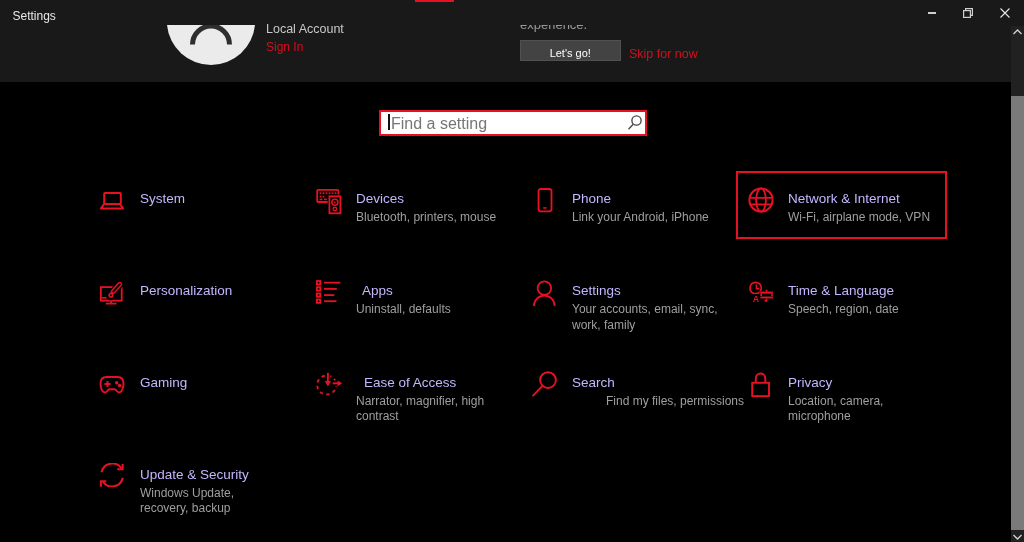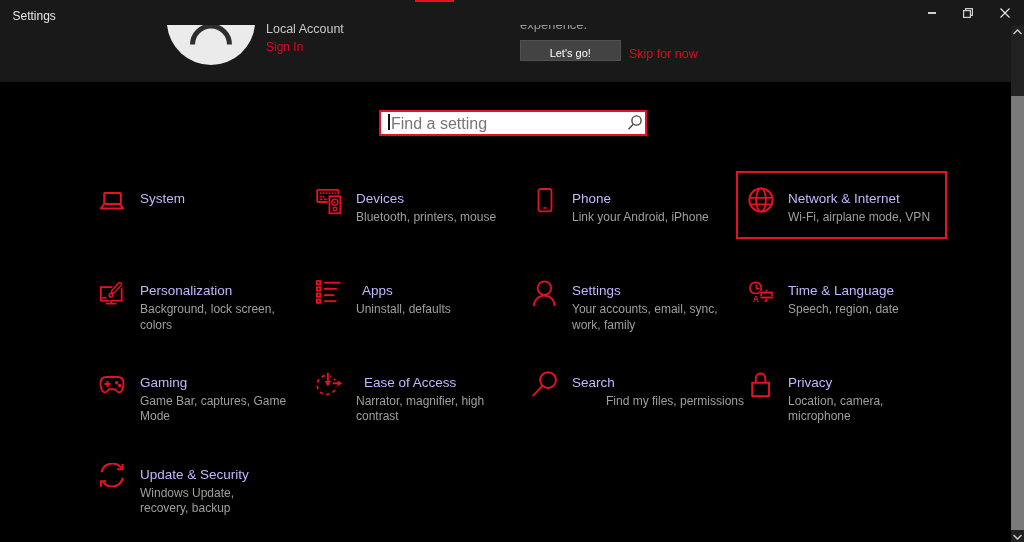--- a/index.html
+++ b/index.html
@@ -113,21 +113,20 @@
     <rect x="1.9" y="7.1" width="20.8" height="13.6" fill="none" stroke="#e81123" stroke-width="1.8"></rect>
     <path d="M12.1 20.7 V23.6 M6.8 23.7 H17.5" stroke="#e81123" stroke-width="1.8"></path>
     <path d="M2.8 17.8 H14" stroke="#e81123" stroke-width="1.6"></path>
     <path d="M22.5 1.8 L11.2 16.2" stroke="#000" stroke-width="8" stroke-linecap="round"></path>
     <path d="M20.8 4.2 L14.1 11.6" stroke="#e81123" stroke-width="4.8" stroke-linecap="round"></path>
     <path d="M20.9 4.2 L14.3 11.5" stroke="#000" stroke-width="1.9" stroke-linecap="round"></path>
     <path d="M13.4 12.7 L12.7 13.5" stroke="#e81123" stroke-width="3.4" stroke-linecap="butt"></path>
     <circle cx="11.9" cy="15.3" r="1.8" fill="#000" stroke="#e81123" stroke-width="1.5"></circle>
   </svg>
   <div class="abs title" style="left:140px;top:283.0px;">Personalization</div>
-  <div class="abs sub" style="left:140px;top:302.0px;">Background, lock screen,<br>colors</div>
 
   <svg class="abs" style="left:315px;top:279px;" width="26" height="26" viewBox="0 0 26 26">
     <g fill="#e81123">
       <rect x="0.9" y="1.1" width="5.4" height="5.2"></rect>
         <rect x="0.9" y="7.3" width="5.4" height="5.2"></rect>
       <rect x="0.9" y="13.5" width="5.4" height="5.2"></rect>
         <rect x="0.9" y="19.6" width="5.4" height="5.2"></rect>
     </g>
     <g fill="#000">
       <circle cx="3.6" cy="3.7" r="0.9"></circle>
@@ -170,21 +169,20 @@
   <div class="abs title" style="left:788px;top:283.0px;">Time &amp; Language</div>
   <div class="abs sub" style="left:788px;top:302.0px;">Speech, region, date</div>
 
   <svg class="abs" style="left:99px;top:375.8px;" width="26" height="18" viewBox="0 0 26 18">
     <path d="M7.5 1 H18.5 C22.5 1 24.5 3.8 24.5 7.5 C24.5 11.5 23 16.5 20 16.5 C17.5 16.5 17.6 13.3 15.5 13.3 H10.5 C8.4 13.3 8.5 16.5 6 16.5 C3 16.5 1.5 11.5 1.5 7.5 C1.5 3.8 3.5 1 7.5 1 Z" fill="none" stroke="#e81123" stroke-width="1.9"></path>
     <path d="M8.5 5 V11 M5.5 8 H11.5" stroke="#e81123" stroke-width="2"></path>
     <circle cx="17.7" cy="6.8" r="1.7" fill="#e81123"></circle>
     <circle cx="20.6" cy="9.5" r="1.7" fill="#e81123"></circle>
   </svg>
   <div class="abs title" style="left:140px;top:374.8px;">Gaming</div>
-  <div class="abs sub" style="left:140px;top:393.8px;">Game Bar, captures, Game<br>Mode</div>
 
   <svg class="abs" style="left:314.5px;top:372px;" width="30" height="24" viewBox="0 0 30 24">
     <circle cx="11.7" cy="13" r="9.5" fill="none" stroke="#e81123" stroke-width="1.9" stroke-dasharray="3.4 3.4" stroke-dashoffset="1.7"></circle>
     <rect x="10.6" y="0" width="4.6" height="16.2" fill="#000"></rect>
     <rect x="15.6" y="8.4" width="14.4" height="5.7" fill="#000"></rect>
     <path d="M12.9 0.8 V9.3" stroke="#e81123" stroke-width="1.9"></path>
     <path d="M9.7 9.0 H16.1 L12.9 14.6 Z" fill="#e81123"></path>
     <path d="M17.7 11.3 H23.2" stroke="#e81123" stroke-width="1.9"></path>
     <path d="M22.6 8.4 V14.2 L27.2 11.3 Z" fill="#e81123"></path>
   </svg>

